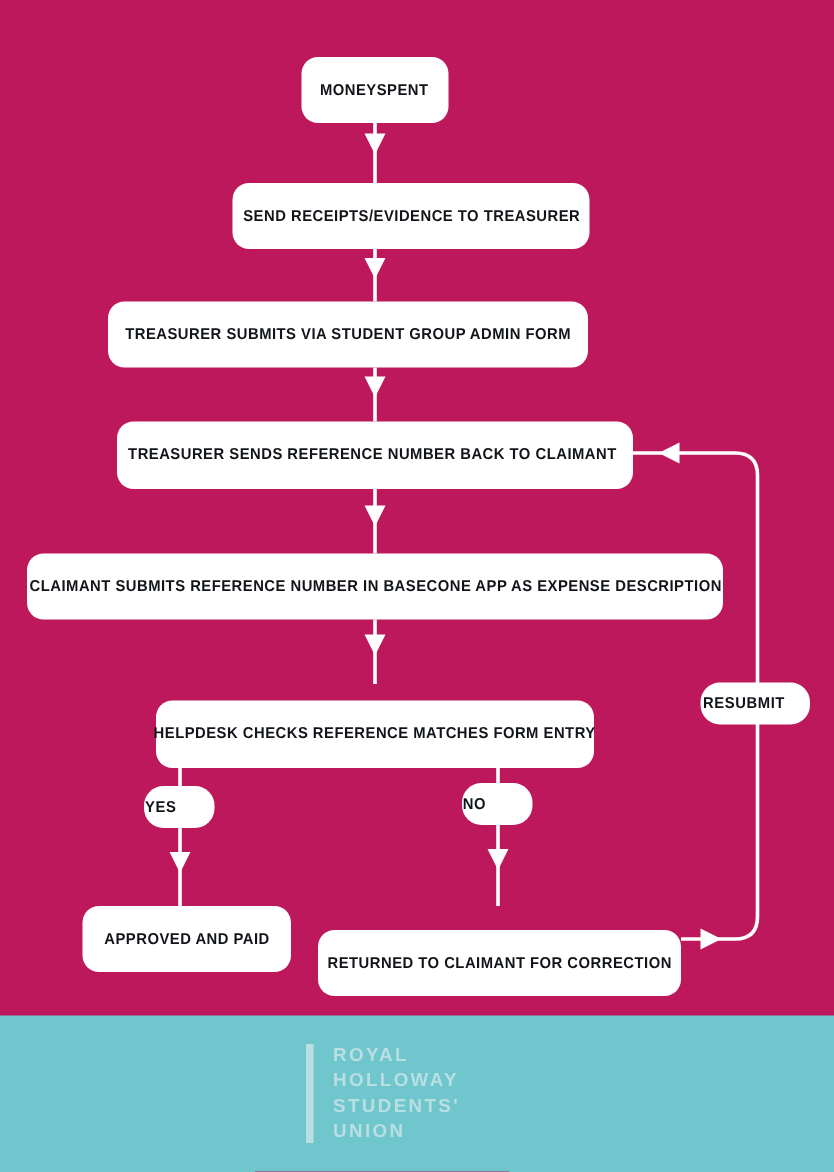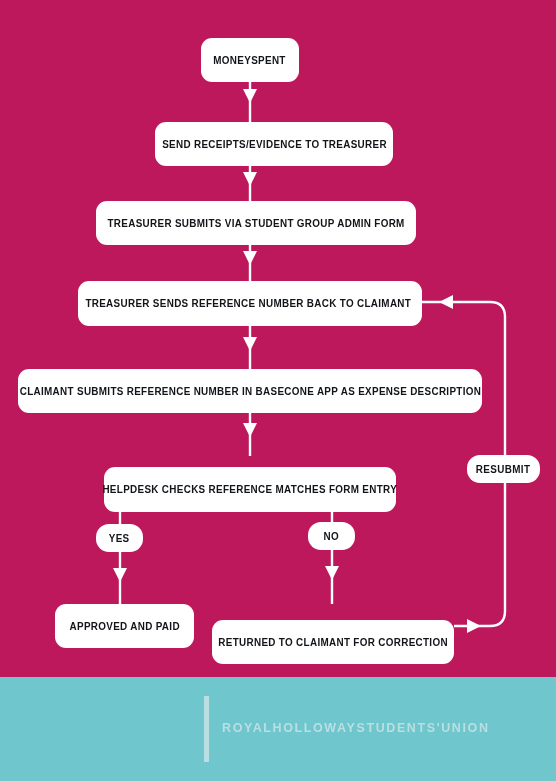--- a/index.html
+++ b/index.html
@@ -52,37 +52,36 @@
     line-height: 1;
     transform: scaleX(0.94);
   }
   .pill {
     position: absolute;
     z-index: 3;
     background: #ffffff;
     border-radius: 13px;
     display: flex;
     align-items: center;
-    justify-content: center;
     box-sizing: border-box;
   }
   .pill .pill-label {
     color: #111418;
     font-weight: 700;
     font-size: 10.5px;
     letter-spacing: 0.4px;
     text-transform: uppercase;
     white-space: nowrap;
     line-height: 1;
     transform: scaleX(0.94);
   }
   
   #node-moneyspent      { left: 201px; top: 38px;  width: 98px;  height: 44px; }
   #node-send-receipts   { left: 131px; top: 122px; width: 238px; height: 44px; margin-left: 24px; }
-  #node-treasurer-submits { left: 96px;  top: 201px; width: 320px; height: 44px; }
+  #node-treasurer-submits { left: 72px;  top: 201px; width: 320px; height: 44px; }
   #node-treasurer-sends { left: 78px;  top: 281px; width: 344px; height: 45px; justify-content: flex-end; }
   #node-claimant-submits{ left: 18px;  top: 369px; width: 464px; height: 44px; }
   #node-helpdesk-checks { left: 104px; top: 456px; width: 292px; height: 45px; margin-top: 11px; }
   #node-approved-paid   { left: 55px;  top: 604px; width: 139px; height: 44px; }
   #node-returned        { left: 212px; top: 604px; width: 242px; height: 44px; margin-top: 16px; }
 
   #pill-yes      { left: 96px;  top: 524px; width: 47px; height: 28px; }
   #pill-no       { left: 308px; top: 522px; width: 47px; height: 28px; }
   #pill-resubmit { left: 467px; top: 455px; width: 73px; height: 28px; }
 
@@ -115,21 +114,21 @@
   }
   #logo-divider {
     width: 5px;
     height: 66px;
     background: #b9dfe2;
     margin: 0 13px 0 11px;
     flex: none;
   }
   #logo-wordmark {
     display: flex;
-    flex-direction: row;
+    flex-direction: column;
     justify-content: center;
     line-height: 1.38;
   }
   #logo-wordmark span {
     color: #b9dfe2;
     font-size: 12.5px;
     font-weight: 700;
     letter-spacing: 1.6px;
     text-transform: uppercase;
     display: block;

